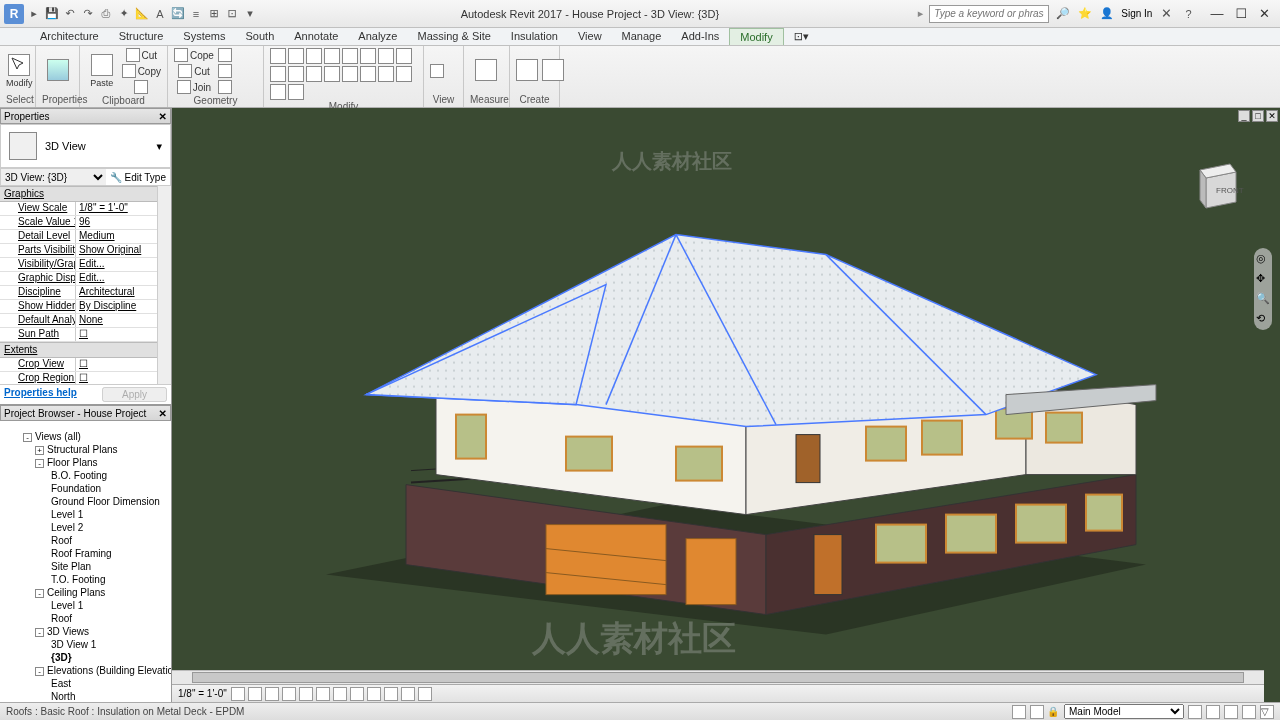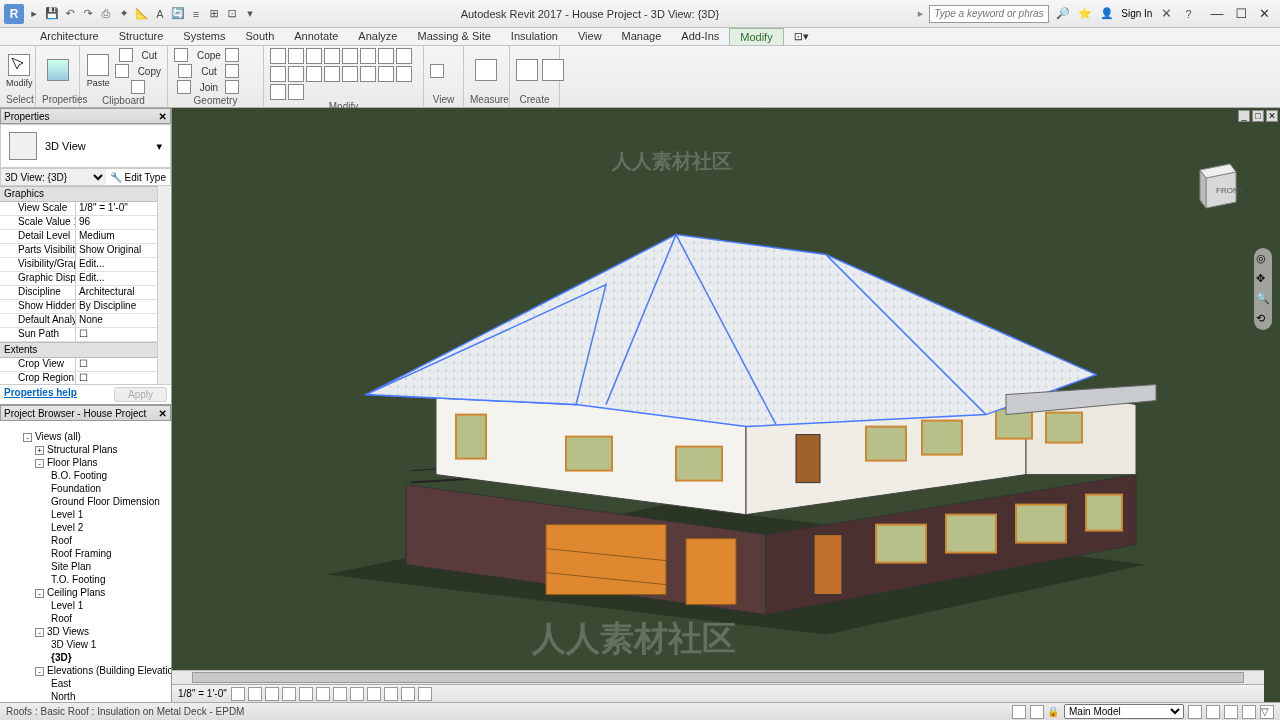--- a/index.html
+++ b/index.html
@@ -21,21 +21,21 @@
 .ribbon-tab { padding: 2px 10px; font-size: 11px; color: #333; cursor: pointer; }
 .ribbon-tab.active { background: #e3efe3; border: 1px solid #a0c0a0; border-bottom: none; color: #2a6e2a; }
 
 
 .ribbon { height: 62px; background: linear-gradient(#f5f5f5,#eaeaea); border-bottom: 1px solid #b0b0b0; display: flex; }
 .ribbon-group { border-right: 1px solid #c8c8c8; padding: 2px 6px; display: flex; flex-direction: column; justify-content: space-between; }
 .ribbon-group .controls { display: flex; gap: 4px; align-items: center; flex: 1; }
 .ribbon-group .label { text-align: center; font-size: 10px; color: #555; padding-top: 1px; }
 .rbtn { width: 32px; height: 40px; display: flex; flex-direction: column; align-items: center; justify-content: center; cursor: pointer; font-size: 9px; color: #333; }
 .rbtn .ic { width: 22px; height: 22px; border: 1px solid #888; background: #fff; margin-bottom: 2px; }
-.rbtn.small { width: auto; height: auto; flex-direction: row; gap: 9px; font-size: 10px; }
+.rbtn.small { width: auto; height: auto; flex-direction: row; gap: 2px; font-size: 10px; }
 .rbtn.small .ic { width: 14px; height: 14px; margin: 0; }
 .vstack { display: flex; flex-direction: column; gap: 2px; }
 
 
 .main { position: absolute; top: 108px; left: 0; right: 0; bottom: 18px; display: flex; }
 
 
 .left { width: 172px; display: flex; flex-direction: column; border-right: 1px solid #999; }
 .panel-hdr { background: linear-gradient(#e6e6e6,#d6d6d6); border: 1px solid #999; height: 16px; display: flex; align-items: center; justify-content: space-between; padding: 0 3px; font-size: 10px; }
 .panel-hdr .x { cursor: pointer; font-weight: bold; }
@@ -44,21 +44,21 @@
 .prop-row2 { height: 18px; border: 1px solid #ccc; display: flex; align-items: center; font-size: 10px; }
 .prop-row2 select { flex: 1; border: none; font-size: 10px; height: 16px; }
 .prop-row2 .edit { padding: 0 4px; cursor: pointer; display: flex; align-items: center; gap: 2px; }
 .prop-section { background: #e0e0e0; font-size: 10px; padding: 1px 4px; border-top: 1px solid #bbb; border-bottom: 1px solid #bbb; display:flex; justify-content:space-between; }
 .prop-grid { font-size: 10px; }
 .prop-grid .row { display: flex; height: 14px; border-bottom: 1px solid #e0e0e0; }
 .prop-grid .k { width: 76px; padding-left: 18px; border-right: 1px solid #ccc; overflow: hidden; white-space: nowrap; }
 .prop-grid .v { flex: 1; padding-left: 3px; overflow: hidden; white-space: nowrap; }
 .prop-help { font-size: 10px; padding: 2px 4px; display: flex; justify-content: space-between; border-top: 1px solid #ccc; }
 .prop-help a { color: #0066cc; text-decoration: underline; font-weight: bold; }
-.prop-help button { font-size: 10px; padding: 0 12px; }
+.prop-help button { font-size: 10px; padding: 0 18px; }
 
 
 .browser { flex: 1; border-top: 1px solid #999; display: flex; flex-direction: column; overflow: hidden; }
 .tree { flex: 1; overflow: auto; font-size: 10px; padding: 9px; }
 .tree .node { padding: 0 0 0 14px; line-height: 13px; white-space: nowrap; cursor: pointer; }
 .tree .node.l1 { padding-left: 26px; }
 .tree .node.l2 { padding-left: 42px; }
 .tree .node.bold { font-weight: bold; }
 .tree .exp { display: inline-block; width: 9px; height: 9px; border: 1px solid #888; text-align: center; line-height: 7px; margin-right: 3px; font-size: 8px; background: #fff; }
 
@@ -307,21 +307,21 @@
     </div>
     <div class="prop-top">
       <div class="cube"></div>
       <span>3D View</span>
       <span style="margin-left:auto">▾</span>
     </div>
     <div class="prop-row2">
       <select><option>3D View: {3D}</option></select>
       <span class="edit">🔧<span>Edit Type</span></span>
     </div>
-    <div id="prop-body" style="overflow: hidden; position: relative; height: 198px;">
+    <div id="prop-body" style="overflow: hidden; position: relative; height: 198px; text-decoration: underline;">
         <div class="prop-section">
           <span>Graphics</span>
           <span>⯅</span>
         </div>
         <div class="prop-grid">
           <div class="row">
             <div class="k">View Scale</div>
             <div class="v">1/8" = 1'-0"</div>
           </div>
           <div class="row">

